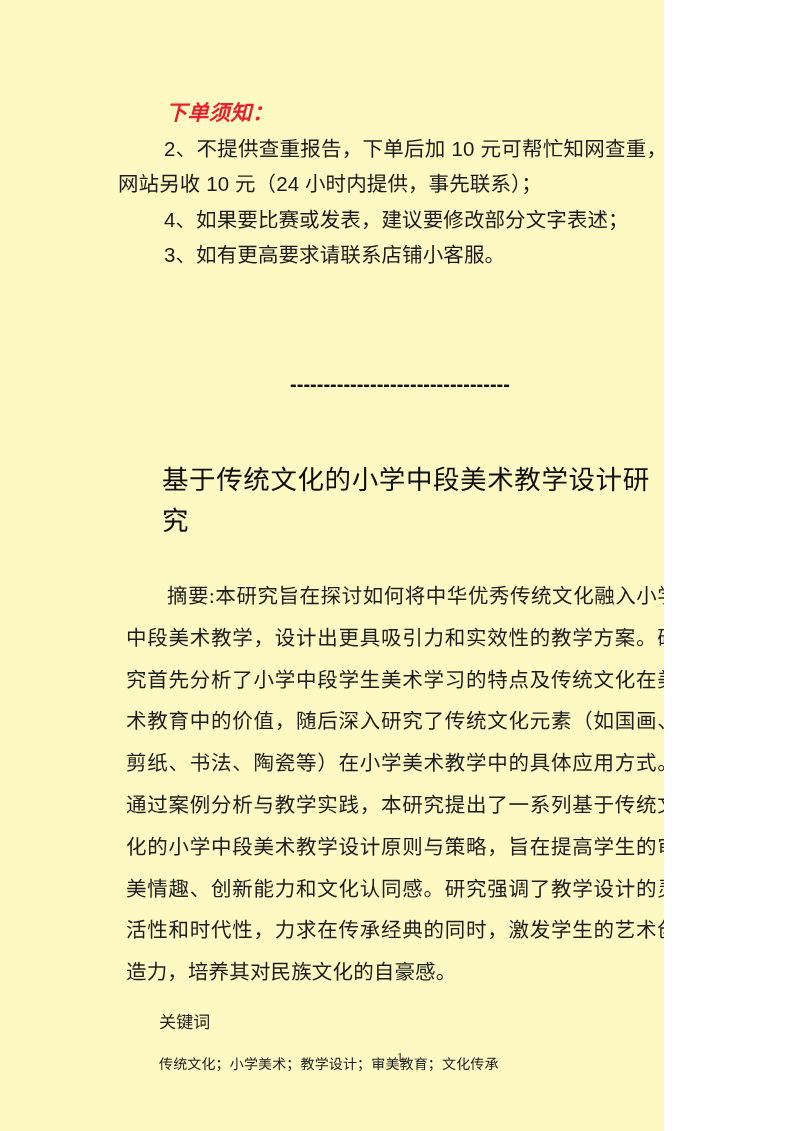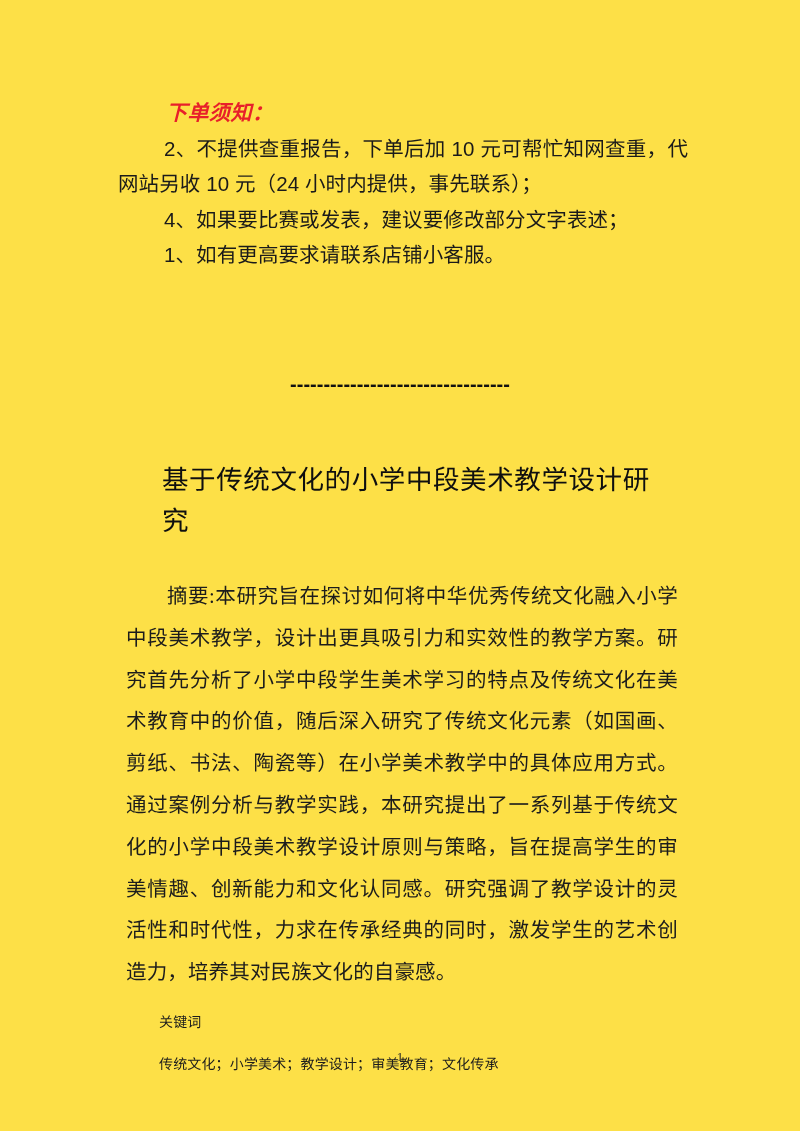--- a/index.html
+++ b/index.html
@@ -4,23 +4,23 @@
 <title>Document</title>
 <style>
   html, body {
     margin: 0;
     padding: 0;
     background: #ffffff;
   }
 
   .page {
     position: relative;
-    width: 800px;
+    width: 664px;
     height: 1131px;
-    background: #fde047;
+    background: #fef9c3;
     overflow: hidden;
     box-sizing: border-box;
   }
 
   
   .notice-block {
     position: absolute;
     left: 118px;
     top: 96px;
     width: 570px;
@@ -103,21 +103,21 @@
     line-height: 41.8px;
     margin: 8px;
     text-indent: 41px;
     text-align: justify;
     text-justify: inter-ideograph;
     letter-spacing: 0.15px;
   }
 
   .keywords-label {
     font-family: "Liberation Serif", "DejaVu Serif", serif;
-    font-size: 14px;
+    font-size: 17px;
     color: #1c1c1c;
     line-height: 41.8px;
     margin: 0;
     text-indent: 41px;
     letter-spacing: 0.15px;
   }
 
   .keywords-values {
     font-family: "Liberation Serif", "DejaVu Serif", serif;
     font-size: 14px;
@@ -148,21 +148,21 @@
 
   <div class="notice-block">
     <p class="notice-heading">下单须知：</p>
 
 
     <p class="notice-item">2、不提供查重报告，下单后加 10 元可帮忙知网查重，代网站另收 10 元（24 小时内提供，事先联系）；</p>
 
     <p class="notice-item">4、如果要比赛或发表，建议要修改部分文字表述；</p>
 
 
-    <p class="notice-item">1、如有更高要求请联系店铺小客服。</p>
+    <p class="notice-item">3、如有更高要求请联系店铺小客服。</p>
   </div>
 
   <div class="separator-row">
     <span class="separator-dashes">---------------------------------</span>
   </div>
 
   <h1 class="doc-title">基于传统文化的小学中段美术教学设计研究</h1>
 
   <div class="body-block">
     <p class="abstract-para">摘要:本研究旨在探讨如何将中华优秀传统文化融入小学中段美术教学，设计出更具吸引力和实效性的教学方案。研究首先分析了小学中段学生美术学习的特点及传统文化在美术教育中的价值，随后深入研究了传统文化元素（如国画、剪纸、书法、陶瓷等）在小学美术教学中的具体应用方式。通过案例分析与教学实践，本研究提出了一系列基于传统文化的小学中段美术教学设计原则与策略，旨在提高学生的审美情趣、创新能力和文化认同感。研究强调了教学设计的灵活性和时代性，力求在传承经典的同时，激发学生的艺术创造力，培养其对民族文化的自豪感。</p>

